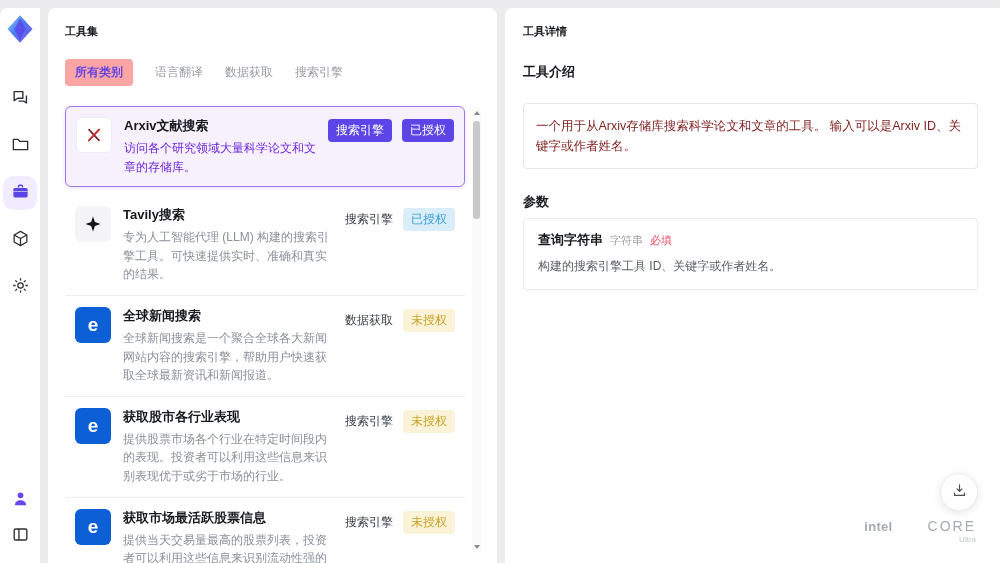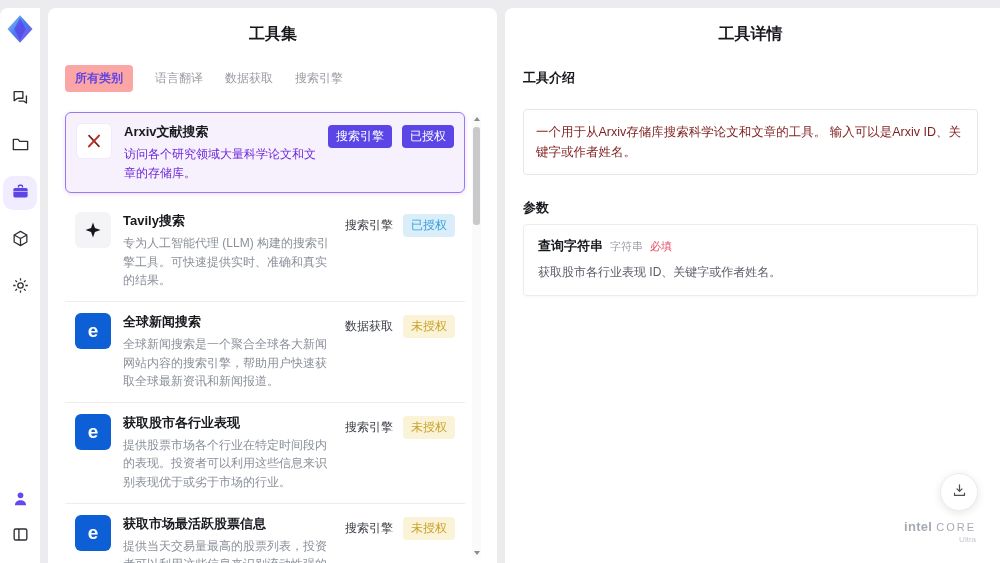--- a/index.html
+++ b/index.html
@@ -24,21 +24,21 @@
   }
   .rail-btn svg { width:19px; height:19px; }
   .rail-btn.active { background:#f1ecff; box-shadow:0 0 0 4px #f1ecff; }
   .rail-bottom { margin-top:auto; display:flex; flex-direction:column; align-items:center; gap:10px; margin-bottom:14px; }
 
   
   .tools-panel {
     position:absolute; left:48px; top:8px; width:449px; bottom:0;
     background:#fff; border-radius:8px 8px 0 0; padding:16px 16px 0 17px; overflow:hidden;
   }
-  .panel-title { font-size:16px; font-weight:bold; color:#17191d;text-align:center; }
+  .panel-title { font-size:11px; font-weight:bold; color:#17191d; }
   .tabs { display:flex; align-items:center; gap:22px; margin-top:20px; }
   .tab { font-size:12px; color:#9a9da3; cursor:pointer; padding:5px 0; }
   .tab.active { background:#fca5a5; color:#6144e4; padding:5px 10px; border-radius:4px; font-weight:bold; }
 
   .tool-list { position:relative; margin-top:20px; height:440px; }
   .list-inner { padding-right:16px; }
 
   .tool-card { display:flex; gap:12px; padding:11px 10px; position:relative; }
   .tool-card + .tool-card { border-top:1px solid #ededf0; }
   .tool-card.selected {
@@ -99,21 +99,21 @@
   
   .download-fab {
     position:absolute; right:22px; bottom:52px; width:38px; height:38px; border-radius:50%;
     background:#fff; border:1px solid #ececee; box-shadow:0 2px 8px rgba(0,0,0,.10);
     display:flex; align-items:center; justify-content:center; cursor:pointer;
   }
   .download-fab svg { width:17px; height:17px; }
   .intel-brand { position:absolute; right:24px; bottom:18px; text-align:right; color:#a6abb3; line-height:1.1; }
   .intel-row { display:flex; align-items:baseline; gap:4px; }
   .intel-word { font-size:13px; font-weight:bold; letter-spacing:.3px; }
-  .core-word { font-size:11px; letter-spacing:2px; }
+  .core-word { font-size:14px; letter-spacing:2px;margin-left:31px; }
   .ultra-word { font-size:8px; color:#c3c7cd; display:block; margin-top:2px; }
 </style>
 </head>
 <body>
 
 <div class="app">
 
   <aside class="rail">
     <div class="logo">
       <svg viewBox="0 0 24 24">
@@ -294,21 +294,21 @@
     <h2 class="section-heading">工具介绍</h2>
     <div class="intro-box">一个用于从Arxiv存储库搜索科学论文和文章的工具。 输入可以是Arxiv ID、关键字或作者姓名。</div>
 
     <h2 class="section-heading">参数</h2>
     <div class="param-card">
       <div class="param-head">
         <span class="param-name">查询字符串</span>
         <span class="param-type">字符串</span>
         <span class="param-req">必填</span>
       </div>
-      <div class="param-desc">获取股市各行业表现 ID、关键字或作者姓名。</div>
+      <div class="param-desc">构建的搜索引擎工具 ID、关键字或作者姓名。</div>
     </div>
   </section>
 
   <div class="download-fab">
     <span>
       <svg viewBox="0 0 24 24" fill="none" stroke="#4a4e55" stroke-width="1.7" stroke-linecap="round" stroke-linejoin="round">
         <path d="M12 4v9M8.5 9.8L12 13.3l3.5-3.5"></path>
           <path d="M5 15.5V19h14v-3.5"></path>
       </svg>
     </span>

